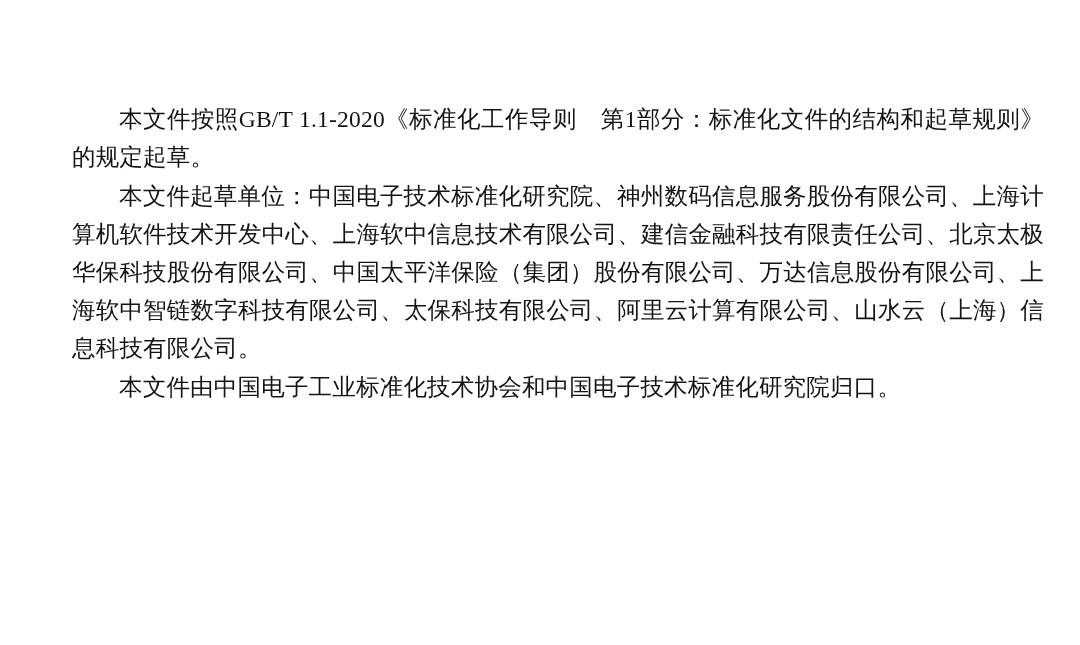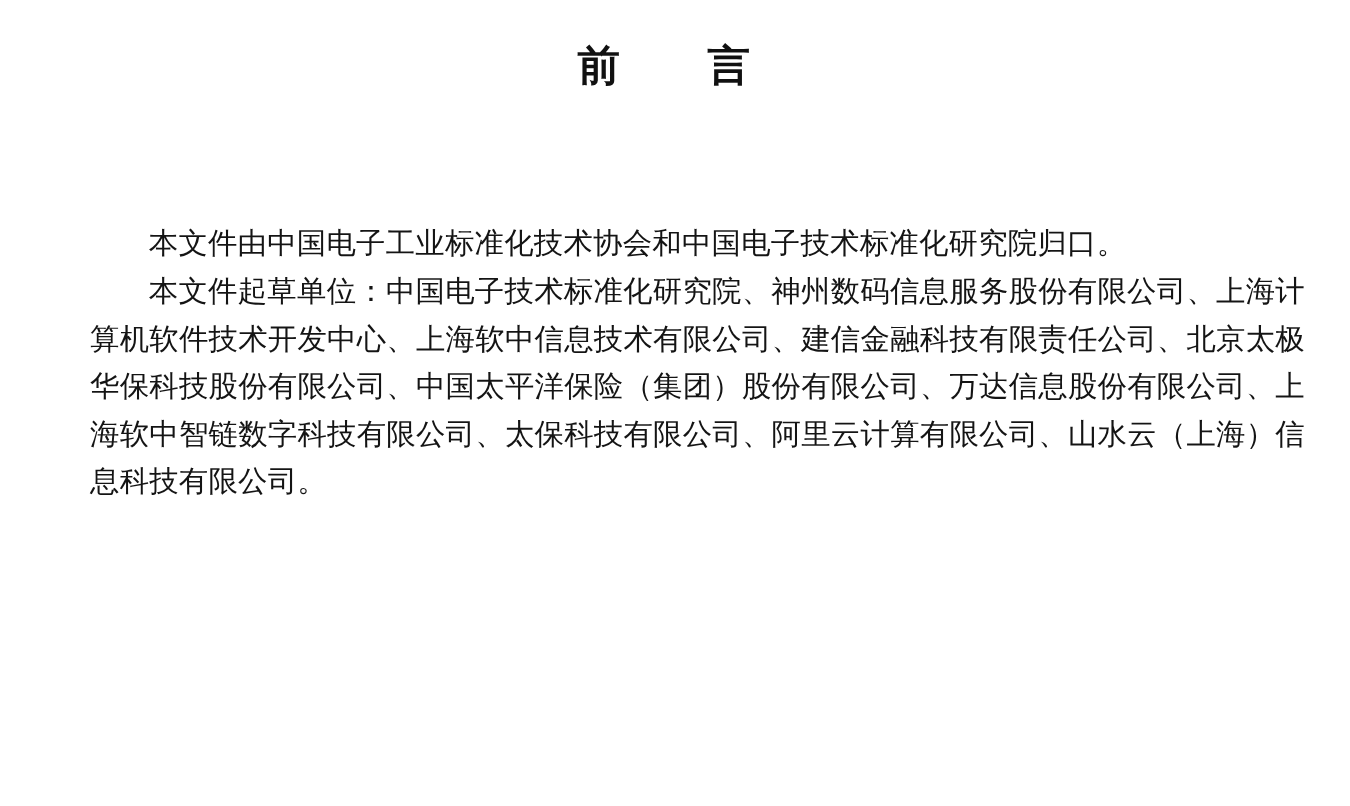--- a/index.html
+++ b/index.html
@@ -49,20 +49,20 @@
   }
   p.para.tight {
     margin-bottom: 0;
   }
 </style>
 </head>
 <body>
 
 <div class="page">
 
-  <h1 class="doc-title">前　言</h1>
 
   <div class="body-block">
+    <p class="para">本文件按照GB/T 1.1-2020《标准化工作导则　第1部分：标准化文件的结构和起草规则》的规定起草。</p>
+    <p class="para">本文件起草单位：中国电子技术标准化研究院、神州数码信息服务股份有限公司、上海计算机软件技术开发中心、上海软中信息技术有限公司、建信金融科技有限责任公司、北京太极华保科技股份有限公司、中国太平洋保险（集团）股份有限公司、万达信息股份有限公司、上海软中智链数字科技有限公司、太保科技有限公司、阿里云计算有限公司、山水云（上海）信息科技有限公司。</p>
     <p class="para">本文件由中国电子工业标准化技术协会和中国电子技术标准化研究院归口。</p>
-    <p class="para">本文件起草单位：中国电子技术标准化研究院、神州数码信息服务股份有限公司、上海计算机软件技术开发中心、上海软中信息技术有限公司、建信金融科技有限责任公司、北京太极华保科技股份有限公司、中国太平洋保险（集团）股份有限公司、万达信息股份有限公司、上海软中智链数字科技有限公司、太保科技有限公司、阿里云计算有限公司、山水云（上海）信息科技有限公司。</p>
   </div>
 
 </div>
 
 </body></html>

